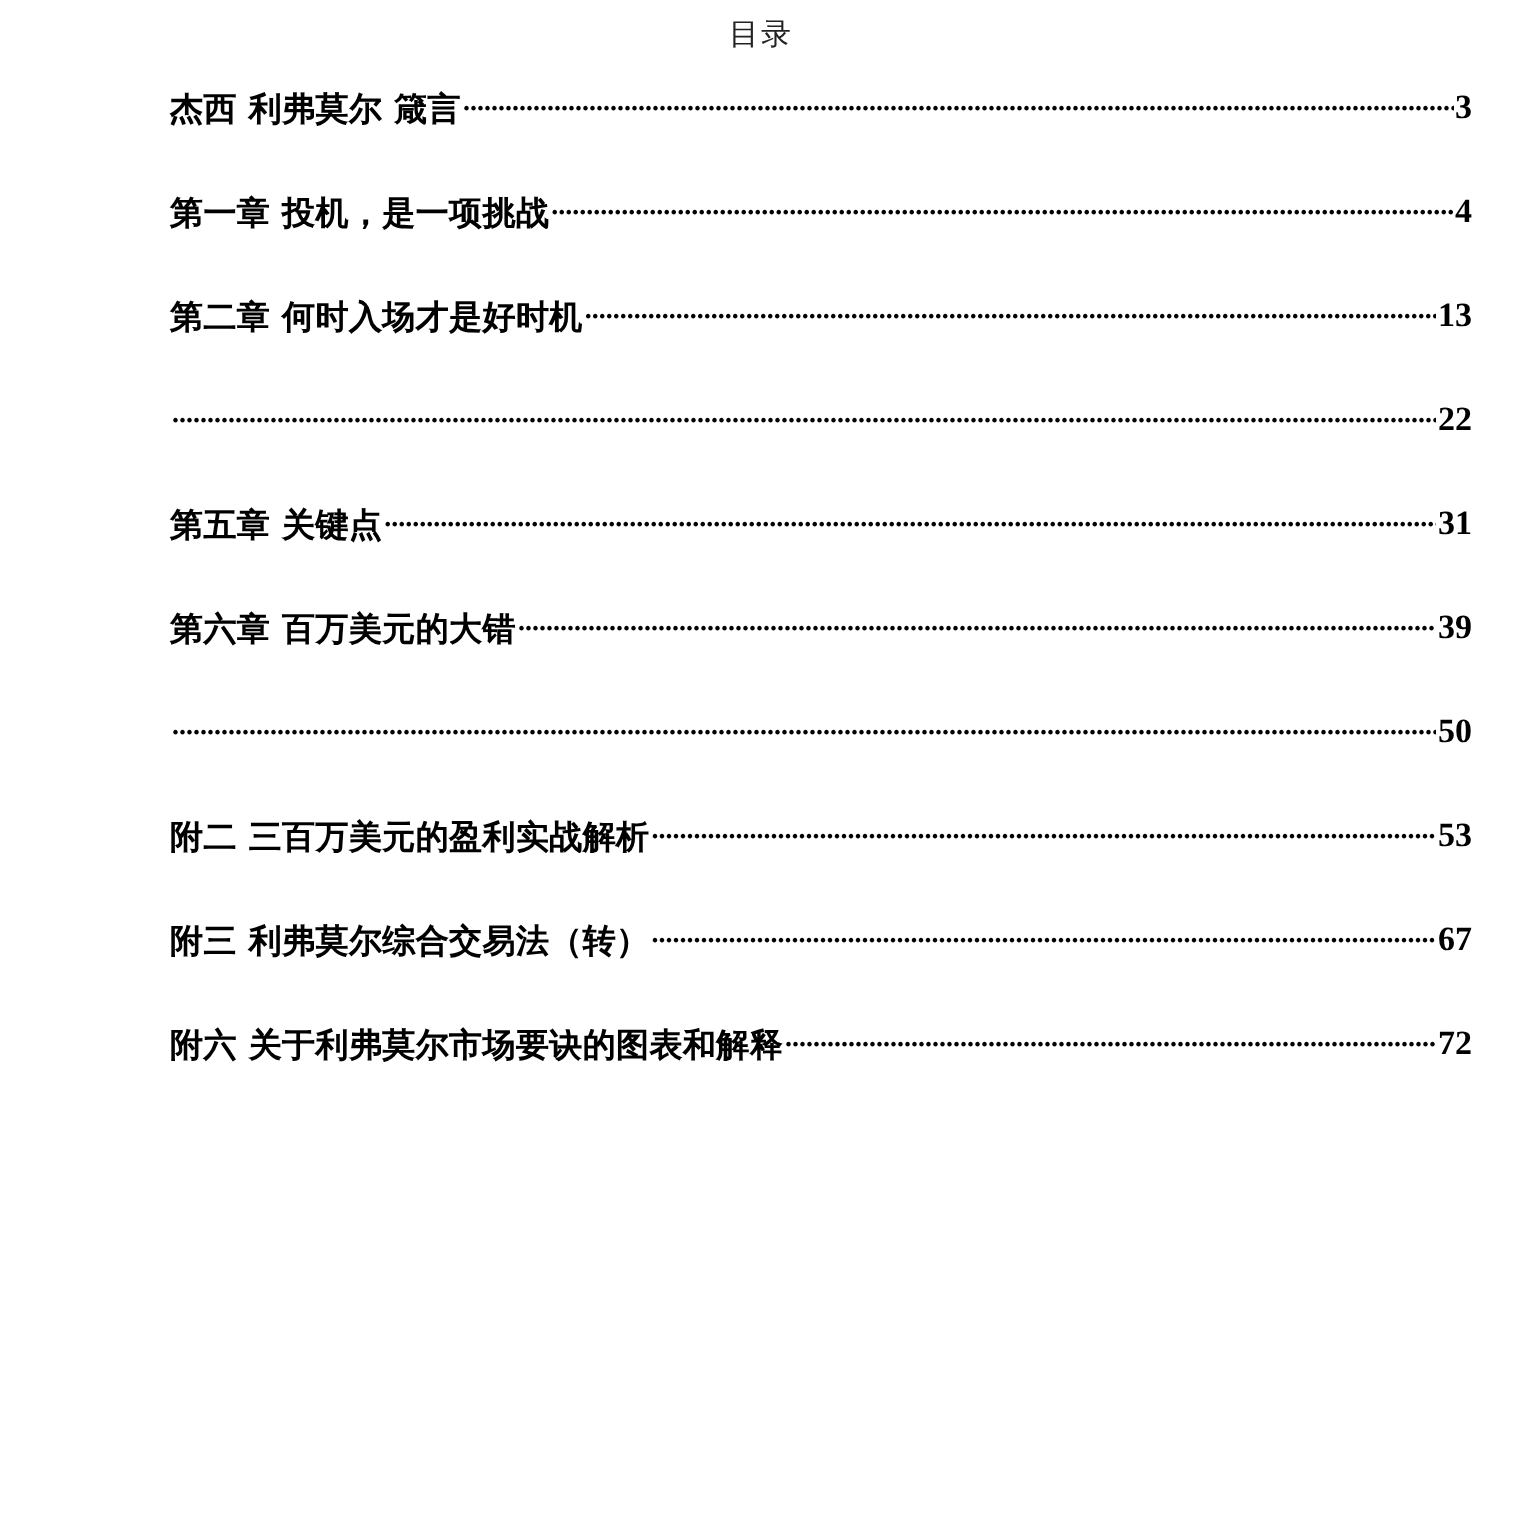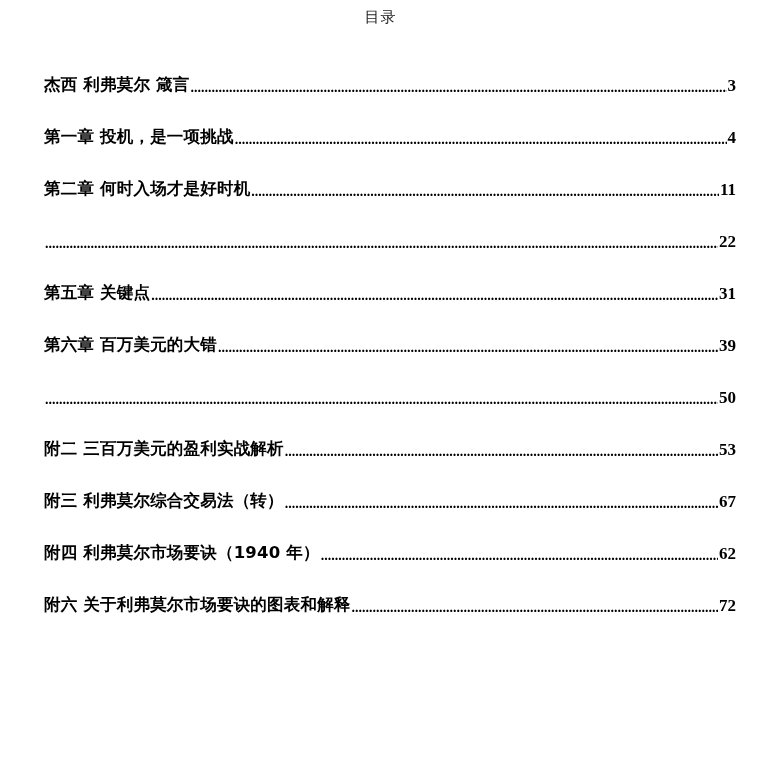--- a/index.html
+++ b/index.html
@@ -27,25 +27,26 @@
       font-family: "DejaVu Sans", sans-serif;
     }
     .toc-list {
       position: absolute;
       top: 44px;
       left: 44px;
       width: 692px;
     }
     .toc-row {
       display: flex;
-      align-items: flex-end;
+      align-items: flex-start;
       height: 52px;
       font-weight: bold;
       font-size: 17px;
       white-space: nowrap;
+      margin-left: 41px;
     }
     .toc-label {
       flex: 0 0 auto;
       font-family: "DejaVu Sans", sans-serif;
       font-weight: bold;
       font-size: 16.5px;
       letter-spacing: 0.2px;
     }
     .toc-leader {
       flex: 1 1 auto;
@@ -79,21 +80,21 @@
     <span class="toc-page">3</span>
   </div>
   <div class="toc-row">
     <span class="toc-label">第一章 投机，是一项挑战</span>
     <span class="toc-leader"></span>
     <span class="toc-page">4</span>
   </div>
   <div class="toc-row">
     <span class="toc-label">第二章 何时入场才是好时机</span>
     <span class="toc-leader"></span>
-    <span class="toc-page">11</span>
+    <span class="toc-page">13</span>
   </div>
   <div class="toc-row">
     <span class="toc-leader"></span>
     <span class="toc-page">22</span>
   </div>
   <div class="toc-row">
     <span class="toc-label">第五章 关键点</span>
     <span class="toc-leader"></span>
     <span class="toc-page">31</span>
   </div>
@@ -110,22 +111,17 @@
     <span class="toc-label">附二 三百万美元的盈利实战解析</span>
     <span class="toc-leader"></span>
     <span class="toc-page">53</span>
   </div>
   <div class="toc-row">
     <span class="toc-label">附三 利弗莫尔综合交易法（转）</span>
     <span class="toc-leader"></span>
     <span class="toc-page">67</span>
   </div>
   <div class="toc-row">
-    <span class="toc-label">附四 利弗莫尔市场要诀（1940 年）</span>
-    <span class="toc-leader"></span>
-    <span class="toc-page">62</span>
-  </div>
-  <div class="toc-row">
     <span class="toc-label">附六 关于利弗莫尔市场要诀的图表和解释</span>
     <span class="toc-leader"></span>
     <span class="toc-page">72</span>
   </div>
 </div>
 
 </body></html>

